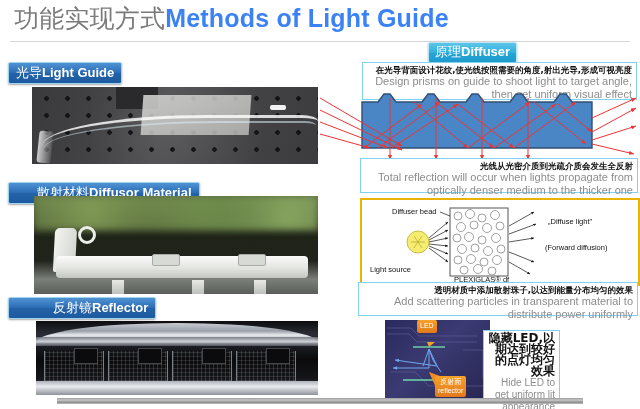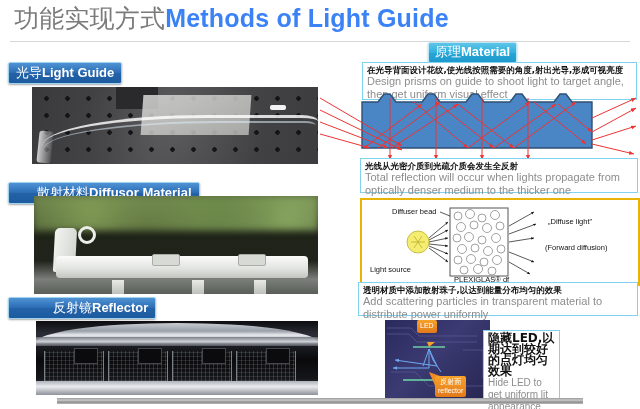--- a/index.html
+++ b/index.html
@@ -95,21 +95,21 @@
      border-left:1px solid #7b7f87;border-right:1px solid #7b7f87;
      background-image:repeating-linear-gradient(90deg,rgba(255,255,255,.14) 0 1px,rgba(0,0,0,0) 1px 4px),
                       repeating-linear-gradient(0deg,rgba(255,255,255,.10) 0 1px,rgba(0,0,0,0) 1px 4px);}
   #photo-reflector .led{position:absolute;top:27px;width:22px;height:14px;background:#0b0b0d;
      border:1px solid #43464d;}
   #photo-reflector .botchrome{position:absolute;left:0;bottom:0;width:100%;height:14px;
      background:linear-gradient(to bottom,#aeb2b9,#e8eaee 40%,#8e9299);}
 
   
   .txtbox{position:absolute;border:1px solid #7fd3ef;background:#fff;
-          padding:2px 4px 3px 4px;box-sizing:border-box;}
+          padding:2px 4px 3px 4px;box-sizing:border-box;text-align:right;}
   .txt-cn{font-size:8.5px;line-height:10px;color:#111;font-weight:700;
           font-family:"DejaVu Sans",sans-serif;}
   .txt-en{font-size:11px;line-height:12.5px;color:#8d8d8d;}
 
   #box-principle{left:362px;top:62px;width:275px;height:38px;}
   #box-total{left:360px;top:158px;width:278px;height:35px;}
   #box-scatter{left:358px;top:282px;width:280px;height:34px;}
   #box-hide{left:483px;top:330px;width:77px;height:72px;}
   #box-hide .txt-cn{font-size:12px;line-height:11px;}
   #box-hide .txt-en{font-size:10px;line-height:12px;}
@@ -188,21 +188,21 @@
     <div class="cav" style="left:136px;width:58px"></div>
     <div class="cav" style="left:200px;width:58px"></div>
     <div class="led" style="left:38px"></div>
     <div class="led" style="left:102px"></div>
     <div class="led" style="left:166px"></div>
     <div class="led" style="left:230px"></div>
     <div class="botchrome"></div>
   </div>
 
   <div class="pill pill-cyan" id="lbl-principle">
-    <span class="cn">原理</span><span class="en">Material</span>
+    <span class="cn">原理</span><span class="en">Diffuser</span>
   </div>
 
   <div class="txtbox" id="box-principle">
     <div class="txt-cn">在光导背面设计花纹,使光线按照需要的角度,射出光导,形成可视亮度</div>
     <div class="txt-en">Design prisms on guide to shoot light to target angle, then get uniform visual effect</div>
   </div>
 
   <svg id="diagram-prism" viewBox="0 0 322 68">
     <defs>
       <marker id="ah" markerWidth="6" markerHeight="6" refX="5" refY="2" orient="auto">

